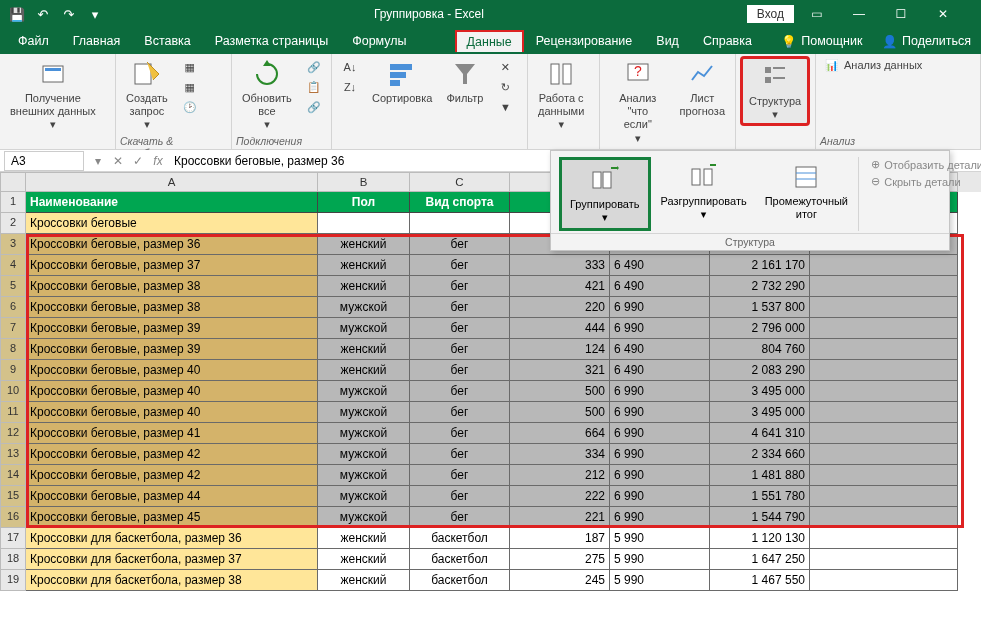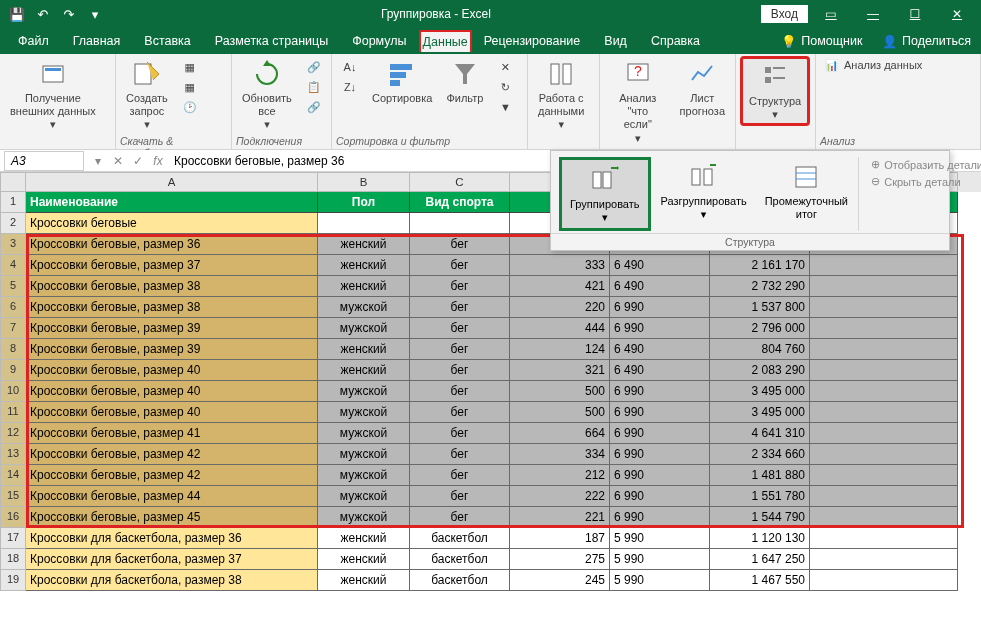--- a/index.html
+++ b/index.html
@@ -2,43 +2,43 @@
 <html><head>
 <meta charset="utf-8">
 <style>
 * { margin: 0; padding: 0; box-sizing: border-box; font-family: "Segoe UI", Tahoma, sans-serif; }
 body { background: #fff; width: 981px; height: 621px; overflow: hidden; position: relative; }
 
 .titlebar { background: #0c6b3d; height: 28px; display: flex; align-items: center; color: #fff; font-size: 12px; }
 .qat { display: flex; align-items: center; gap: 4px; padding: 0 6px; }
 .qat-icon { width: 22px; height: 22px; display: flex; align-items: center; justify-content: center; color: #fff; font-size: 13px; cursor: pointer; }
 .titlebar-center { flex: 1; text-align: center; }
-.titlebar-right { display: flex; align-items: center; gap: 2px; padding-right: 4px; text-decoration: underline; }
+.titlebar-right { display: flex; align-items: center; gap: 2px; padding-right: 18px; }
 .login-btn { background: #fff; color: #333; padding: 2px 10px; font-size: 12px; border: 1px solid #0c6b3d; }
 .win-btn { width: 40px; height: 24px; display: flex; align-items: center; justify-content: center; color: #fff; font-size: 12px; cursor: pointer; }
 
 .tabs { background: #0c6b3d; height: 26px; display: flex; align-items: center; padding-left: 6px; }
 .tab { color: #fff; font-size: 12.5px; padding: 5px 12px; cursor: pointer; white-space: nowrap; }
-.tab.active { background: #f3f3f3; color: #0c6b3d; border: 2px solid #d22; border-bottom: none; padding: 3px 2px; }
+.tab.active { background: #f3f3f3; color: #0c6b3d; border: 2px solid #d22; border-bottom: none; padding: 3px 10px; margin-left: 36px; }
 .tab-right { margin-left: auto; display: flex; }
 .tab-r { color: #fff; font-size: 12.5px; padding: 5px 10px; display: flex; align-items: center; gap: 4px; cursor: pointer; }
 
 .ribbon { background: #f3f3f3; height: 96px; border-bottom: 1px solid #d4d4d4; display: flex; font-size: 11px; color: #444; }
 .rgroup { border-right: 1px solid #d4d4d4; padding: 2px 4px 0; display: flex; flex-direction: column; }
 .rgroup-body { flex: 1; display: flex; align-items: flex-start; gap: 2px; }
 .rgroup-label { text-align: left; font-size: 10.5px; color: #666; padding: 1px 0 2px; font-style: italic; }
 .rbtn { display: flex; flex-direction: column; align-items: center; padding: 2px 6px; cursor: pointer; text-align: center; line-height: 1.2; }
 .rbtn-icon { width: 32px; height: 32px; display: flex; align-items: center; justify-content: center; margin-bottom: 2px; }
 .rbtn.highlight { border: 3px solid #d22; border-radius: 4px; background: #e8e8e8; }
 .rbtn-sm { display: flex; align-items: center; gap: 4px; padding: 1px 4px; cursor: pointer; font-size: 11px; white-space: nowrap; }
 .rbtn-sm-icon { width: 16px; height: 16px; display: flex; align-items: center; justify-content: center; }
 .rcol { display: flex; flex-direction: column; gap: 2px; padding: 2px; }
 
 .formula-bar { height: 22px; display: flex; align-items: center; border-bottom: 1px solid #d4d4d4; font-size: 12px; background: #fff; position: relative; z-index: 2; }
-.namebox { width: 80px; border: 1px solid #ccc; padding: 2px 6px; margin: 0 4px; background: #fff; font-style: italic; }
+.namebox { width: 80px; border: 1px solid #ccc; padding: 2px 6px; margin: 0 4px; background: #fff; }
 .fb-btn { width: 20px; text-align: center; color: #888; }
 .fb-input { flex: 1; padding: 2px 6px; }
 
 .sheet { position: relative; }
 .colhdr { display: flex; height: 20px; background: #e8e8e8; font-size: 11.5px; }
 .rowhdr-space { width: 26px; border: 1px solid #bbb; background: #e8e8e8; }
 .ch { border: 1px solid #bbb; border-left: none; text-align: center; line-height: 18px; color: #333; background: #e8e8e8; }
 .chA { width: 292px; } .chB { width: 92px; } .chC { width: 100px; } .chD { width: 100px; } .chE { width: 100px; } .chF { width: 100px; } .chG { width: 148px; }
 
 .row { display: flex; height: 21px; }
@@ -202,21 +202,20 @@
             <div class="rbtn-sm-icon">✕</div>
           </div>
           <div class="rbtn-sm">
             <div class="rbtn-sm-icon">↻</div>
           </div>
           <div class="rbtn-sm">
             <div class="rbtn-sm-icon">▼</div>
           </div>
         </div>
     </div>
-    <div class="rgroup-label">Сортировка и фильтр</div>
   </div>
   <div class="rgroup" style="width:72px">
     <div class="rgroup-body">
         <div class="rbtn"><div class="rbtn-icon">
             <svg width="28" height="28">
               <rect x="4" y="4" width="8" height="20" fill="#fff" stroke="#666"></rect>
               <rect x="16" y="4" width="8" height="20" fill="#fff" stroke="#666"></rect>
             </svg>
           </div><span style="white-space:pre-line">Работа с
 данными</span> ▾</div>

